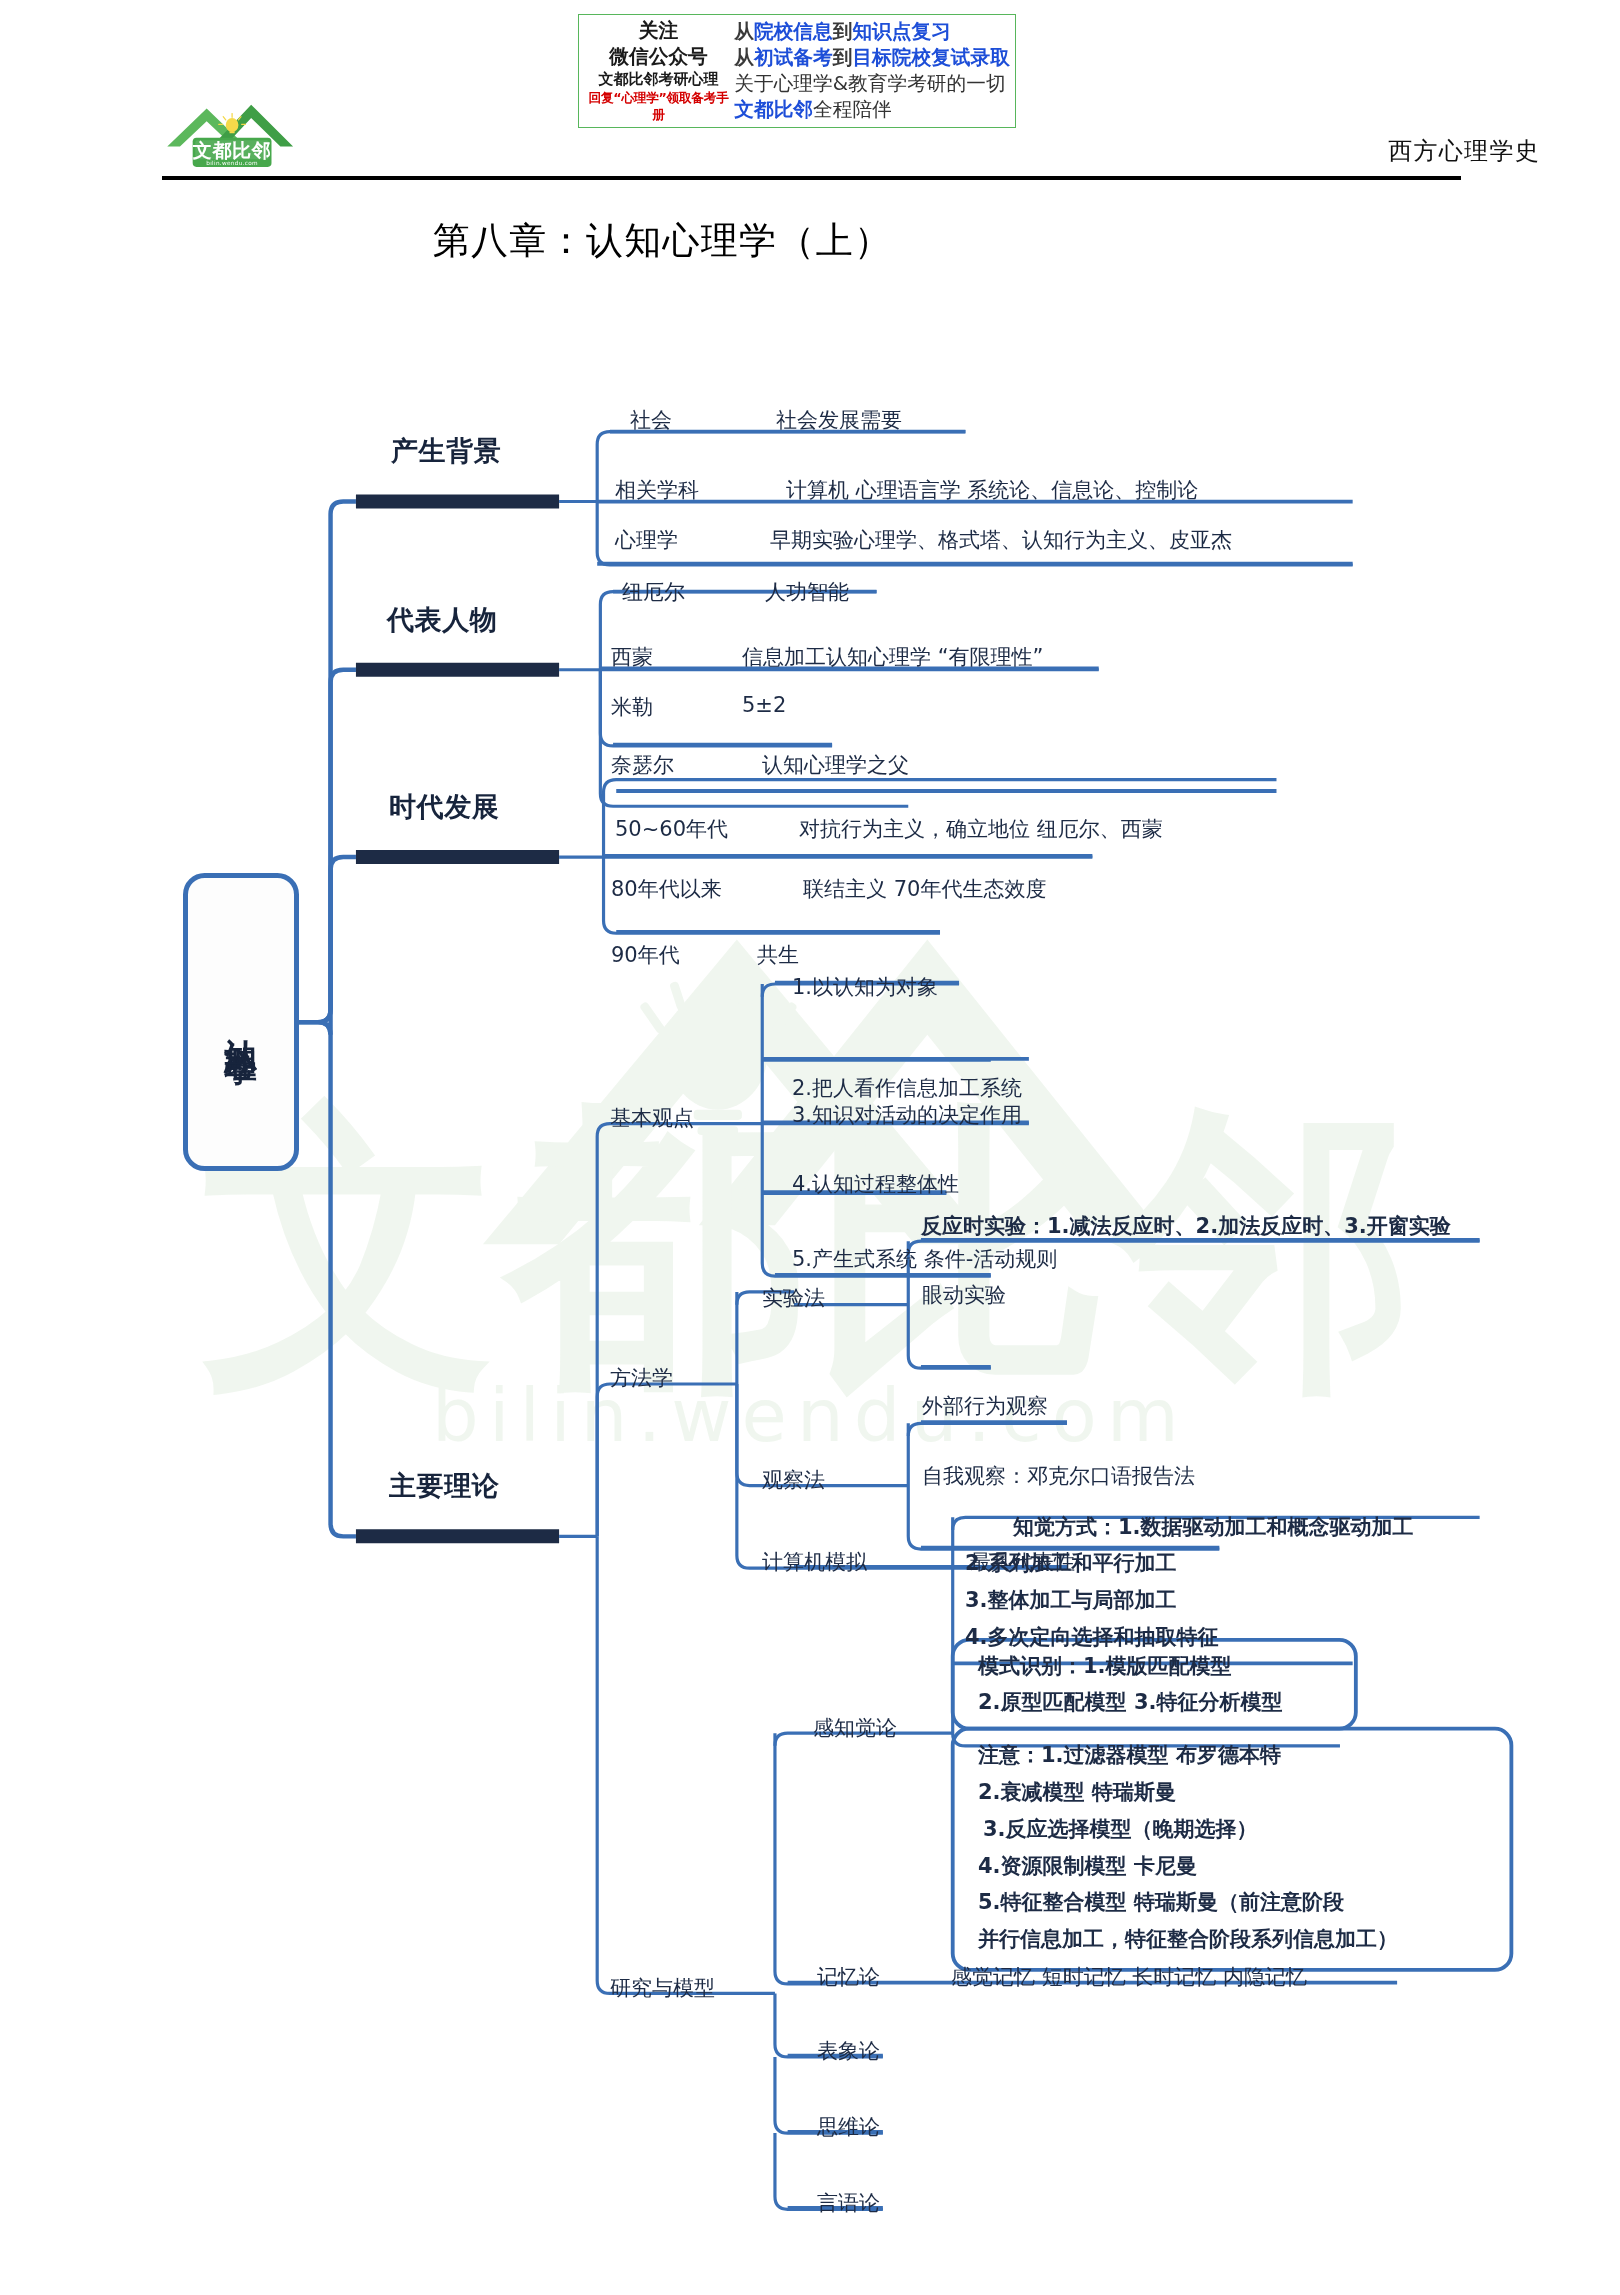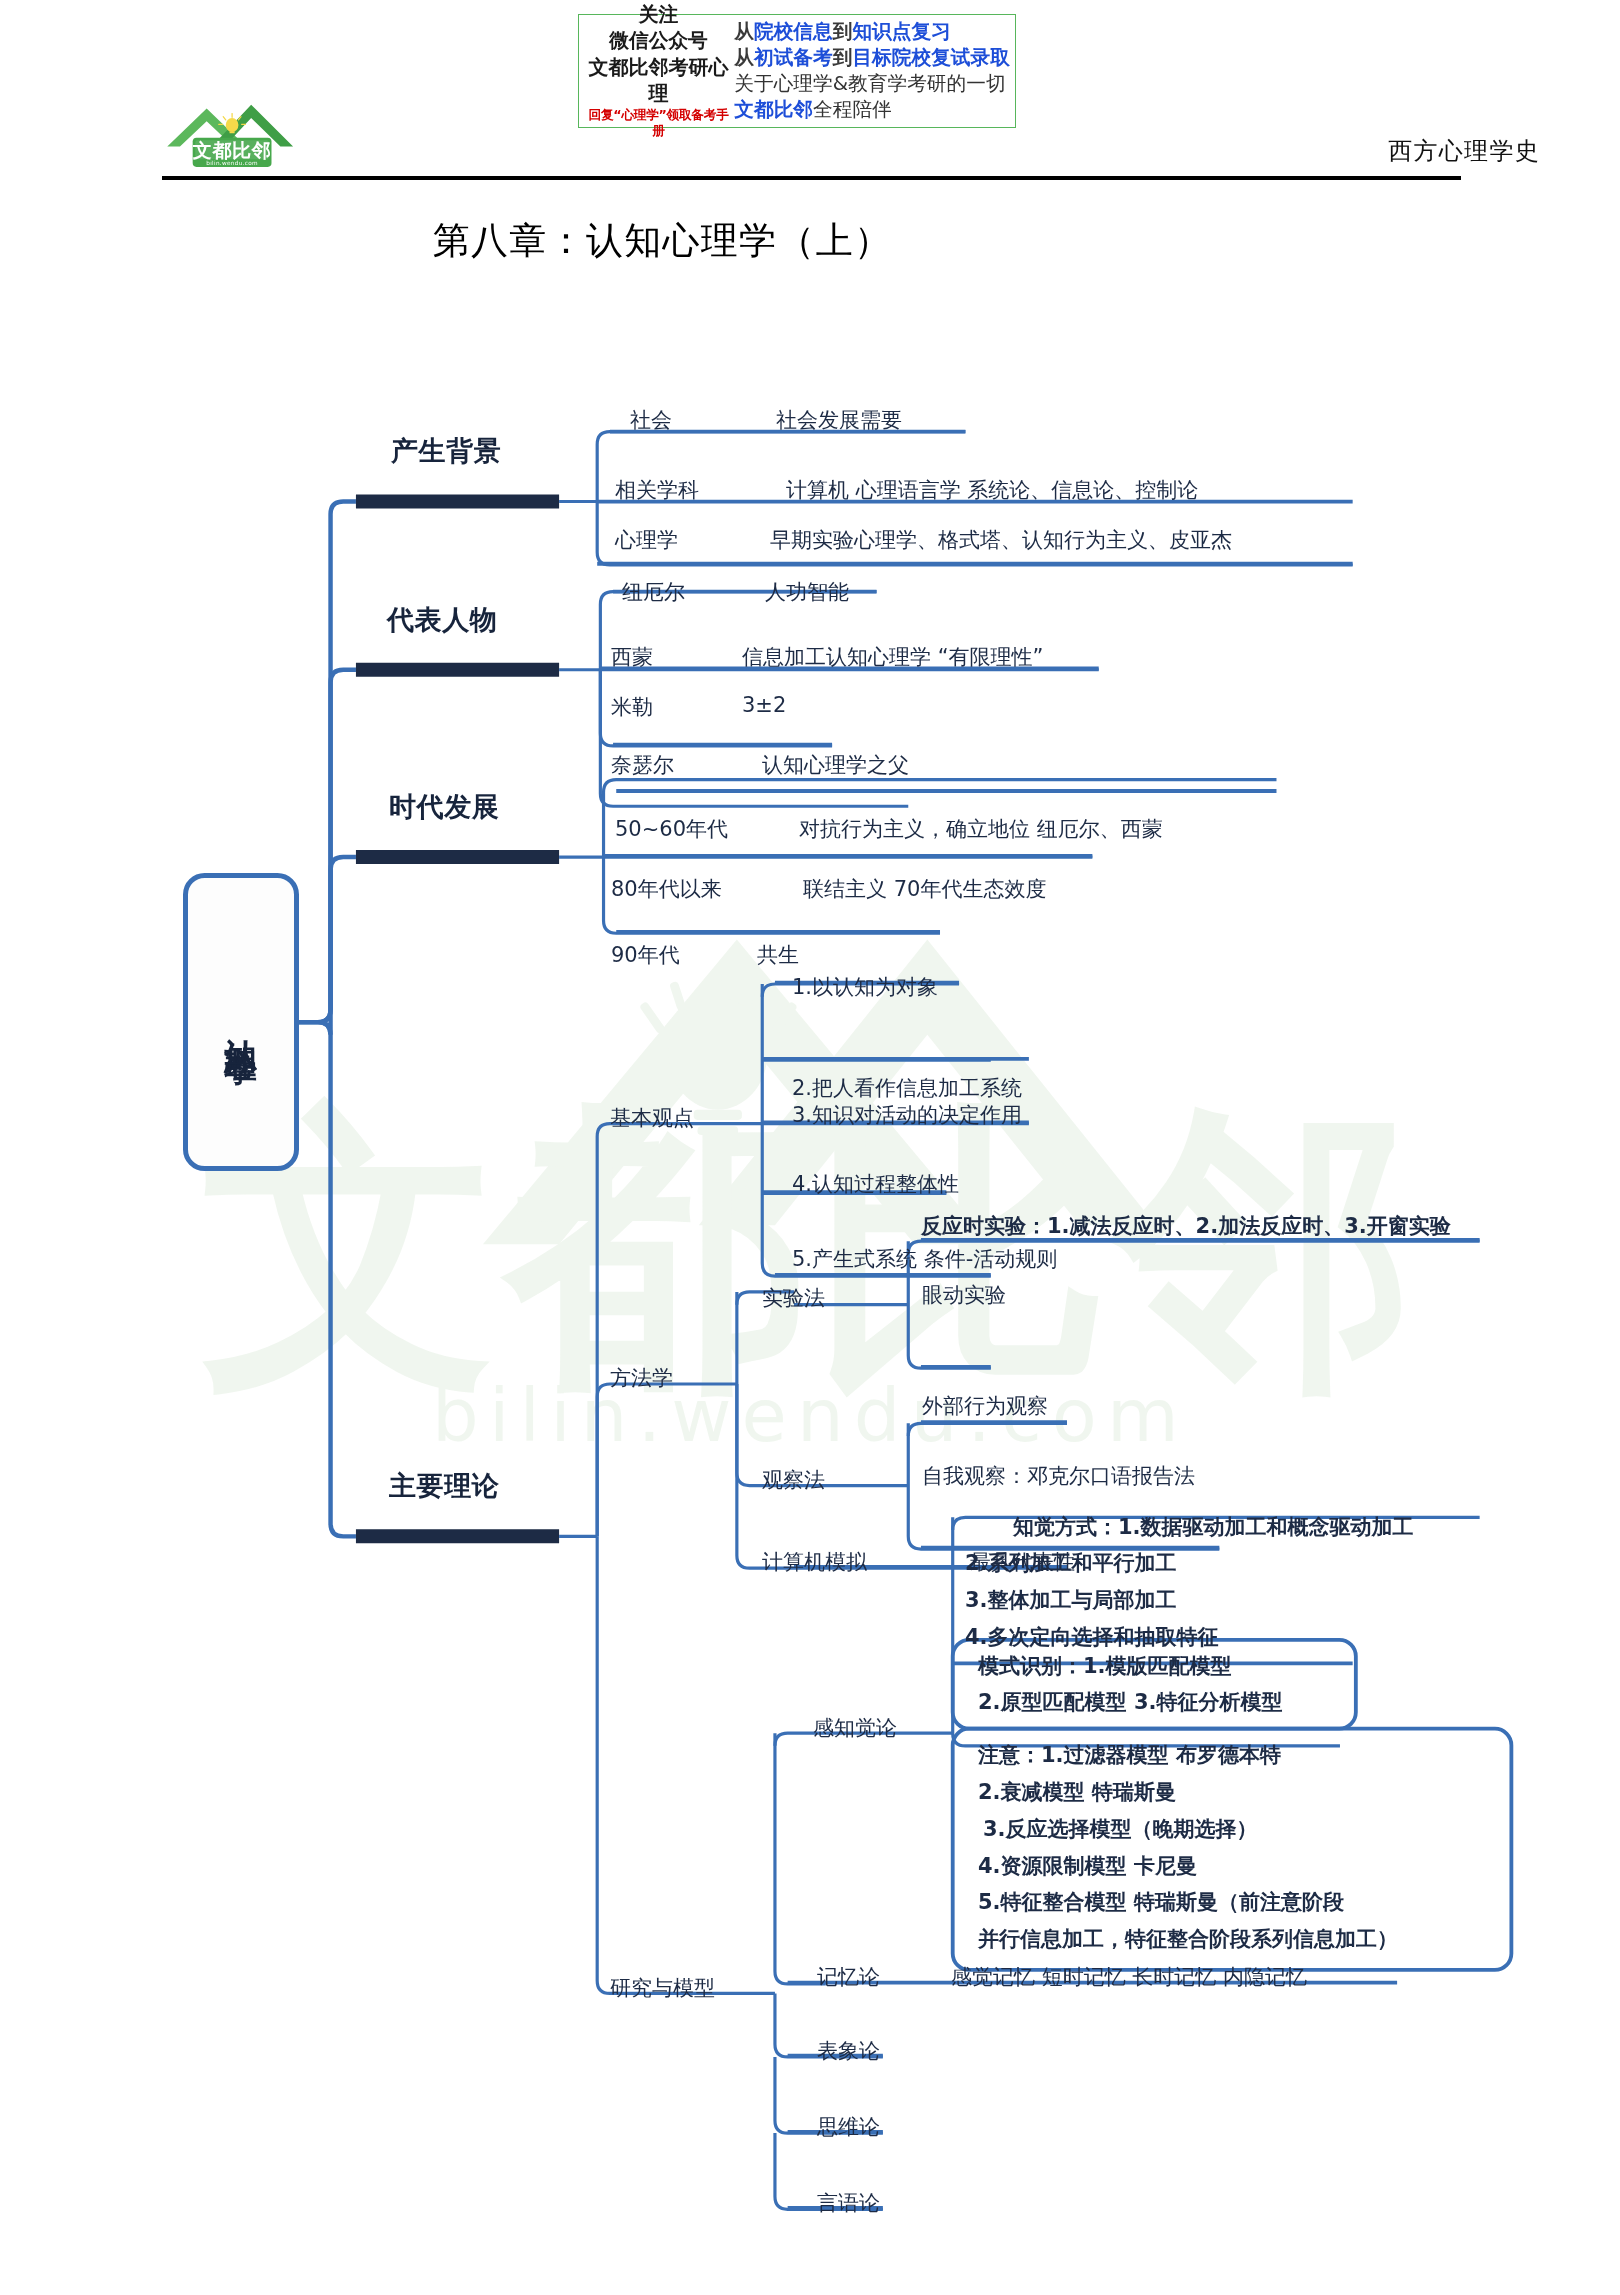--- a/index.html
+++ b/index.html
@@ -24,21 +24,21 @@
     border:1.9px solid #57b65b;background:#ffffff;
     display:flex;align-items:center;box-sizing:border-box;
   }
   #promo-left{
     width:177px;text-align:center;line-height:1.32;
     font-weight:bold;color:#1a1a1a;font-size:19px;
     padding-left:3.8px;box-sizing:border-box;
   }
   #promo-left .l1{font-size:19.7px;}
   #promo-left .l2{font-size:19.7px;}
-  #promo-left .l3{font-size:20px;}
+  #promo-left .l3{font-size:15px;}
   #promo-left .l4{font-size:12.7px;color:#d40000;letter-spacing:-0.3px;}
   #promo-right{
     flex:1;line-height:1.33;font-size:19.7px;color:#3a3a3a;
     padding-right:5.1px;font-weight:bold;
   }
   #promo-right .row{white-space:nowrap;}
   #promo-right .g{color:#1d4ed8;}
   #promo-right .k{color:#3a3a3a;}
   #promo-right .thin{font-weight:normal;color:#333;}
   #header-right{
@@ -274,21 +274,21 @@
     <div class="tx sub-label" style="left:615px;top:526px;">心理学</div>
     <div class="tx leaf" style="left:770px;top:526px;">早期实验心理学、格式塔、认知行为主义、皮亚杰</div>
 
     <div class="tx sub-label" style="left:622px;top:578px;">纽厄尔</div>
     <div class="tx leaf" style="left:765px;top:578px;">人功智能</div>
 
     <div class="tx sub-label" style="left:611px;top:643px;">西蒙</div>
     <div class="tx leaf" style="left:742px;top:643px;">信息加工认知心理学 “有限理性”</div>
 
     <div class="tx sub-label" style="left:611px;top:693px;">米勒</div>
-    <div class="tx leaf" style="left:742px;top:693px;">3±2</div>
+    <div class="tx leaf" style="left:742px;top:693px;">5±2</div>
 
     <div class="tx sub-label" style="left:611px;top:751px;">奈瑟尔</div>
     <div class="tx leaf" style="left:762px;top:751px;">认知心理学之父</div>
 
     <div class="tx sub-label" style="left:615px;top:815px;">50~60年代</div>
     <div class="tx leaf" style="left:799px;top:815px;">对抗行为主义，确立地位 纽厄尔、西蒙</div>
 
     <div class="tx sub-label" style="left:611px;top:875px;">80年代以来</div>
     <div class="tx leaf" style="left:803px;top:875px;">联结主义 70年代生态效度</div>
 

